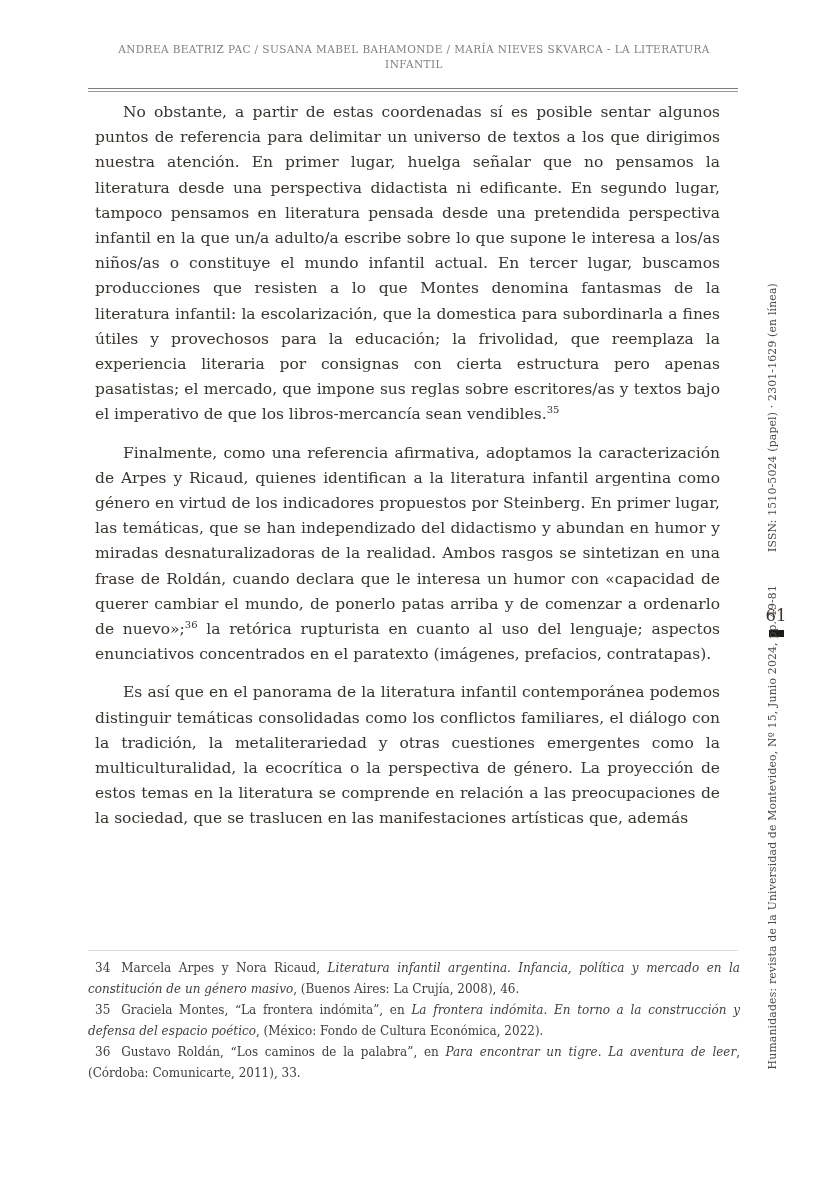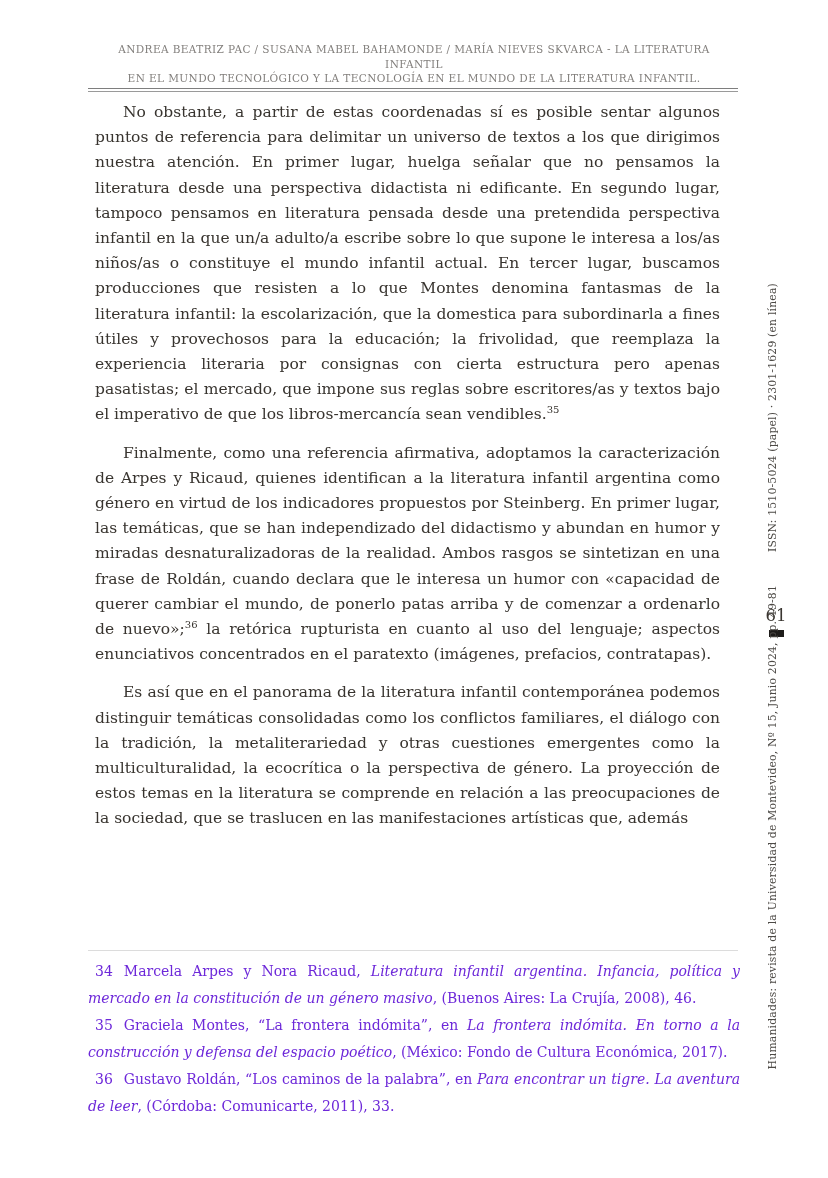--- a/index.html
+++ b/index.html
@@ -68,23 +68,23 @@
     left: 88px;
     width: 650px;
     height: 0;
     border-top: 1.5px solid #dcdcdc;
   }
   .footnotes {
     position: absolute;
     top: 958px;
     left: 88px;
     width: 652px;
-    color: #6d28d9;
-    font-size: 14px;
-    line-height: 27px;
+    color: #404040;
+    font-size: 12px;
+    line-height: 21px;
     text-align: justify;
   }
   .footnote { margin: 0; text-indent: 7px; }
   .fn-num { margin-right: 11px; }
   .it { font-style: italic; }
 
   
   .vwrap {
     position: absolute;
     width: 30px;
@@ -125,39 +125,38 @@
     margin: 4px auto 0 auto;
   }
 </style>
 </head>
 <body>
 
 <div class="page">
 
   <div class="journal-header">
     <div>ANDREA BEATRIZ PAC / SUSANA MABEL BAHAMONDE / MARÍA NIEVES SKVARCA - LA LITERATURA INFANTIL</div>
-    <div>EN EL MUNDO TECNOLÓGICO Y LA TECNOLOGÍA EN EL MUNDO DE LA LITERATURA INFANTIL.</div>
   </div>
   <div class="header-rule"></div>
 
   <div class="body-col">
 
     <p class="para"><span>No obstante, a partir de estas coordenadas sí es posible sentar algunos puntos de referencia para delimitar un universo de textos a los que dirigimos nuestra atención. En primer lugar, huelga señalar que no pensamos la literatura desde una perspectiva didactista ni edificante. En segundo lugar, tampoco pensamos en literatura pensada desde una pretendida perspectiva infantil en la que un/a adulto/a escribe sobre lo que supone le interesa a los/as niños/as o constituye el mundo infantil actual. En tercer lugar, buscamos producciones que resisten a lo que Montes denomina fantasmas de la literatura infantil: la escolarización, que la domestica para subordinarla a fines útiles y provechosos para la educación; la frivolidad, que reemplaza la experiencia literaria por consignas con cierta estructura pero apenas pasatistas; el mercado, que impone sus reglas sobre escritores/as y textos bajo el imperativo de que los libros-mercancía sean vendibles.</span><sup class="fnref">35</sup></p>
 
     <p class="para"><span>Finalmente, como una referencia afirmativa, adoptamos la caracterización de Arpes y Ricaud, quienes identifican a la literatura infantil argentina como género en virtud de los indicadores propuestos por Steinberg. En primer lugar, las temáticas, que se han independizado del didactismo y abundan en humor y miradas desnaturalizadoras de la realidad. Ambos rasgos se sintetizan en una frase de Roldán, cuando declara que le interesa un humor con «capacidad de querer cambiar el mundo, de ponerlo patas arriba y de comenzar a ordenarlo de nuevo»;</span><sup class="fnref">36</sup><span> la retórica rupturista en cuanto al uso del lenguaje; aspectos enunciativos concentrados en el paratexto (imágenes, prefacios, contratapas).</span></p>
 
     <p class="para"><span>Es así que en el panorama de la literatura infantil contemporánea podemos distinguir temáticas consolidadas como los conflictos familiares, el diálogo con la tradición, la metaliterariedad y otras cuestiones emergentes como la multiculturalidad, la ecocrítica o la perspectiva de género. La proyección de estos temas en la literatura se comprende en relación a las preocupaciones de la sociedad, que se traslucen en las manifestaciones artísticas que, además</span></p>
   </div>
 
   <div class="footnote-separator"></div>
 
   <div class="footnotes">
     <p class="footnote"><span class="fn-num">34</span><span>Marcela Arpes y Nora Ricaud, </span><span class="it">Literatura infantil argentina. Infancia, política y mercado en la constitución de un género masivo</span><span>, (Buenos Aires: La Crujía, 2008), 46.</span></p>
 
-    <p class="footnote"><span class="fn-num">35</span><span>Graciela Montes, “La frontera indómita”, en </span><span class="it">La frontera indómita. En torno a la construcción y defensa del espacio poético</span><span>, (México: Fondo de Cultura Económica, 2017).</span></p>
+    <p class="footnote"><span class="fn-num">35</span><span>Graciela Montes, “La frontera indómita”, en </span><span class="it">La frontera indómita. En torno a la construcción y defensa del espacio poético</span><span>, (México: Fondo de Cultura Económica, 2022).</span></p>
 
     <p class="footnote"><span class="fn-num">36</span><span>Gustavo Roldán, “Los caminos de la palabra”, en </span><span class="it">Para encontrar un tigre. La aventura de leer</span><span>, (Córdoba: Comunicarte, 2011), 33.</span></p>
   </div>
 
   <div class="vwrap issn">
     <span class="vtext">ISSN: 1510-5024 (papel) · 2301-1629 (en línea)</span>
   </div>
 
   <div class="page-badge">
     <span class="page-num">61</span>

